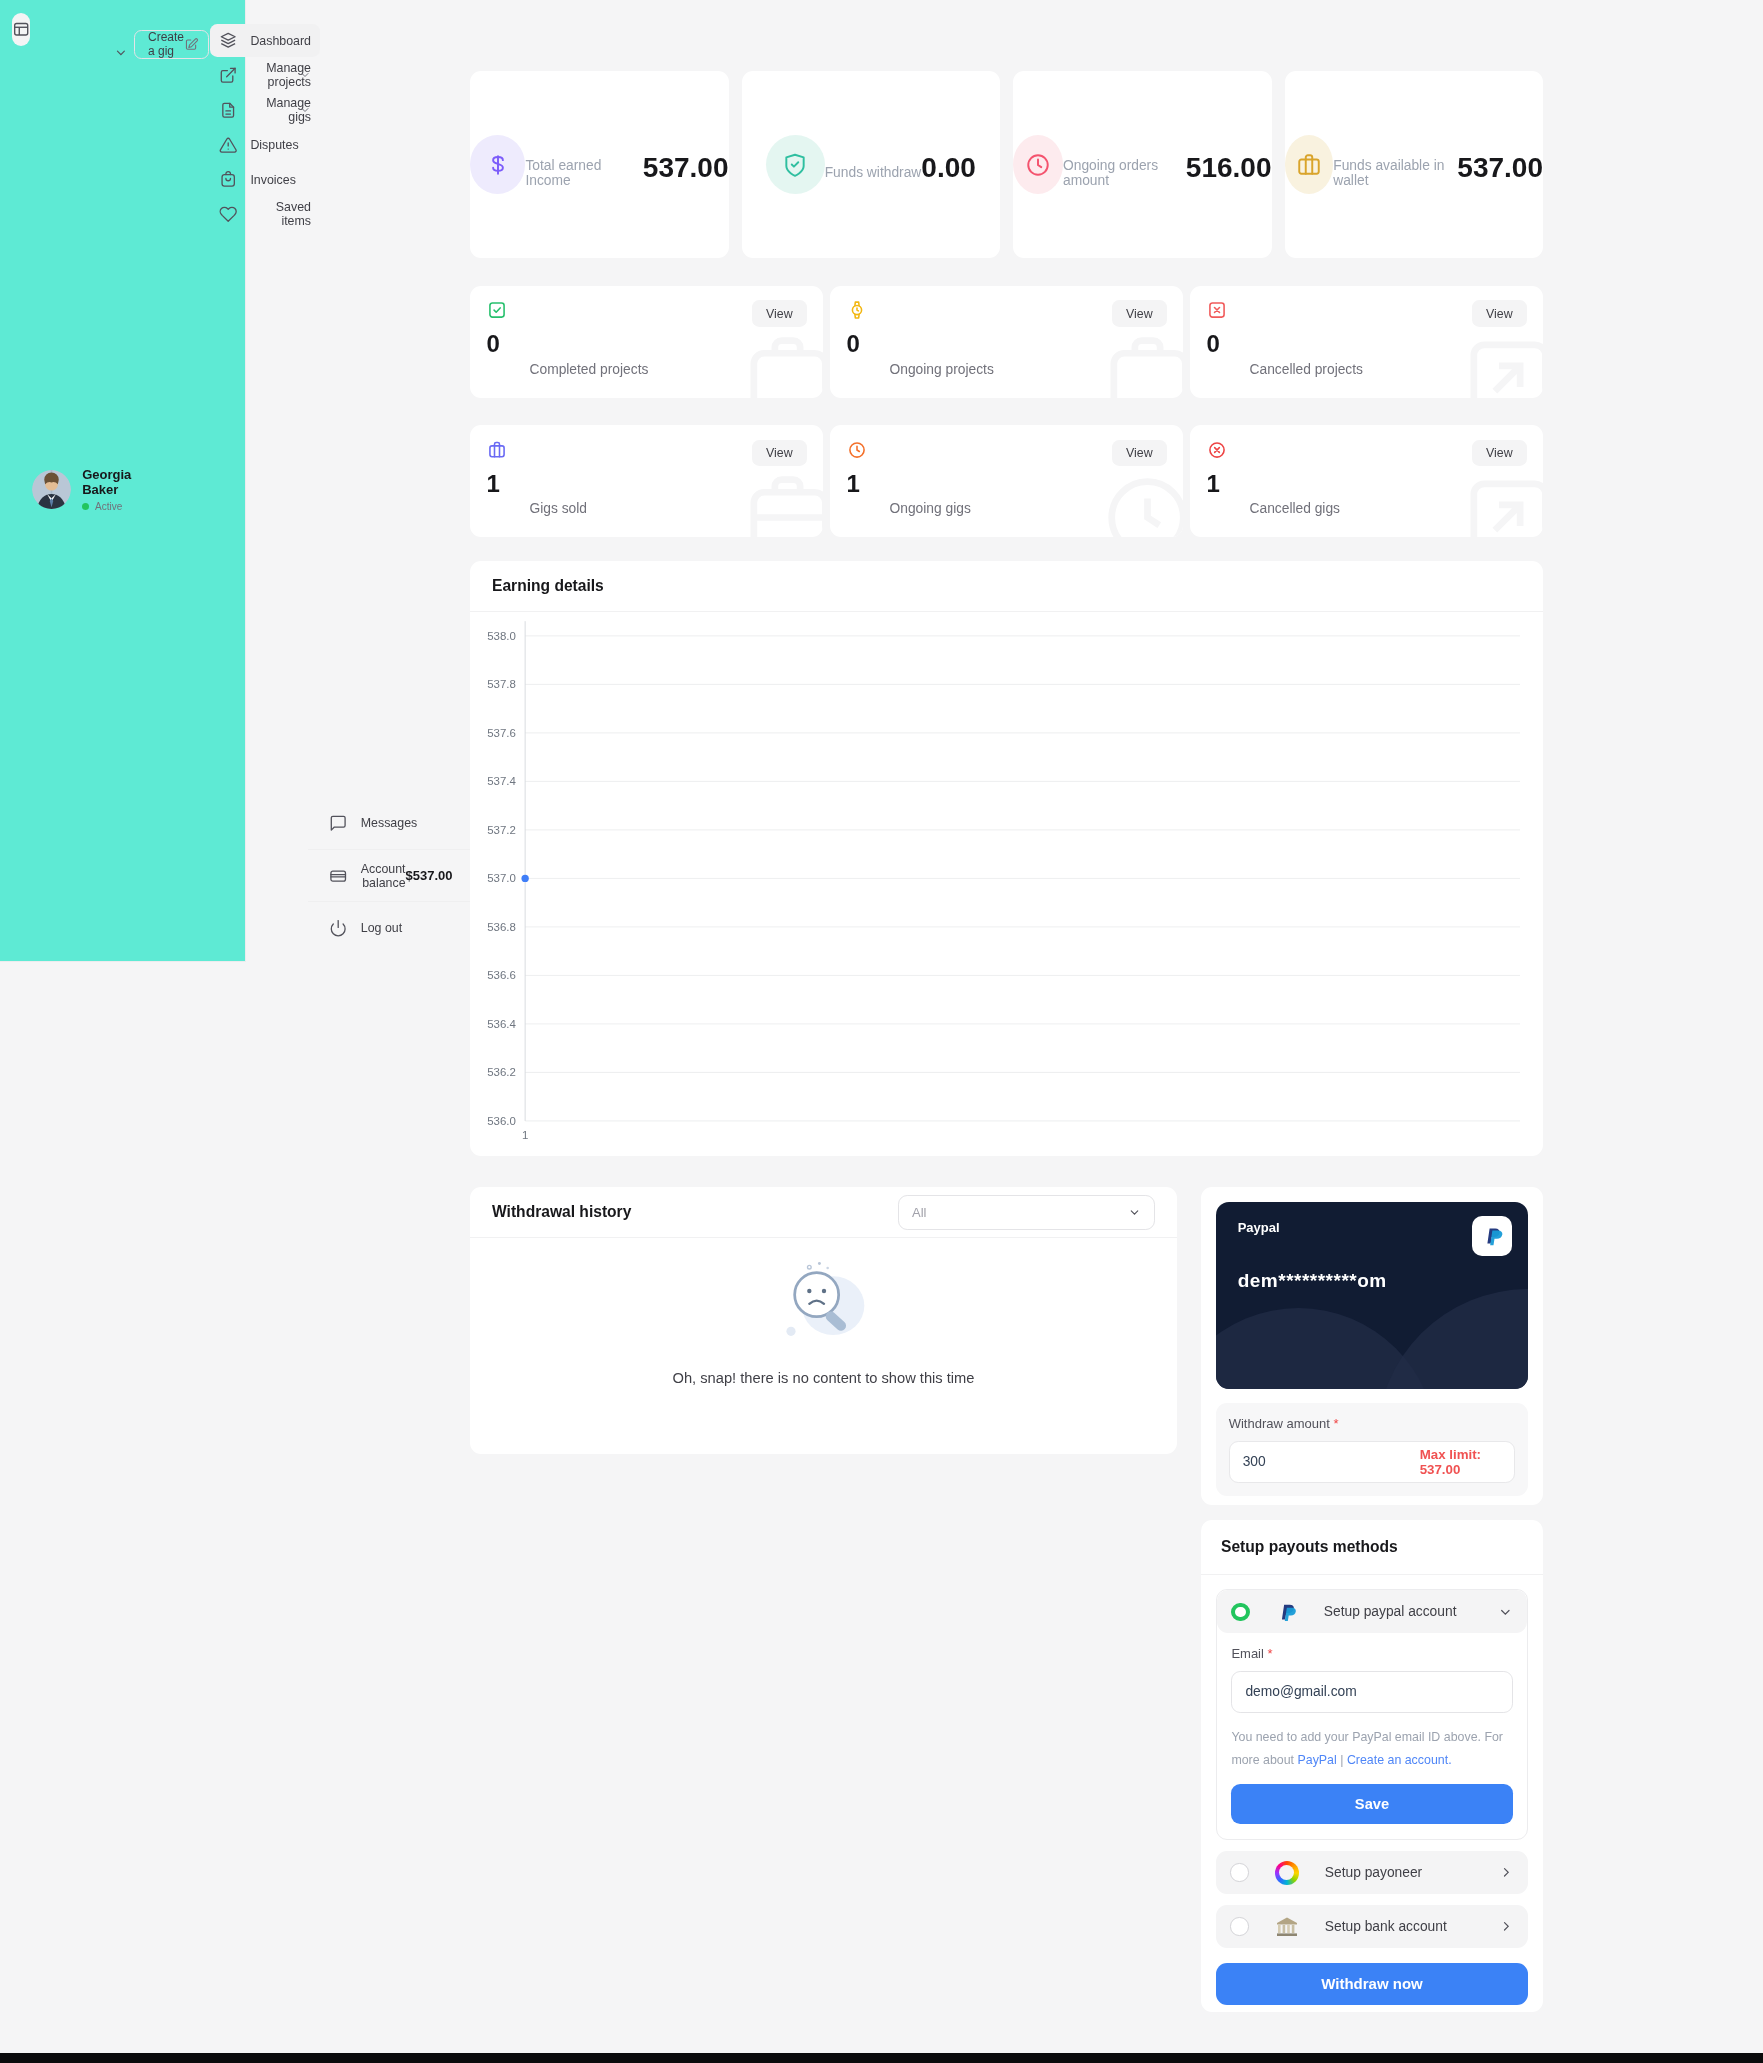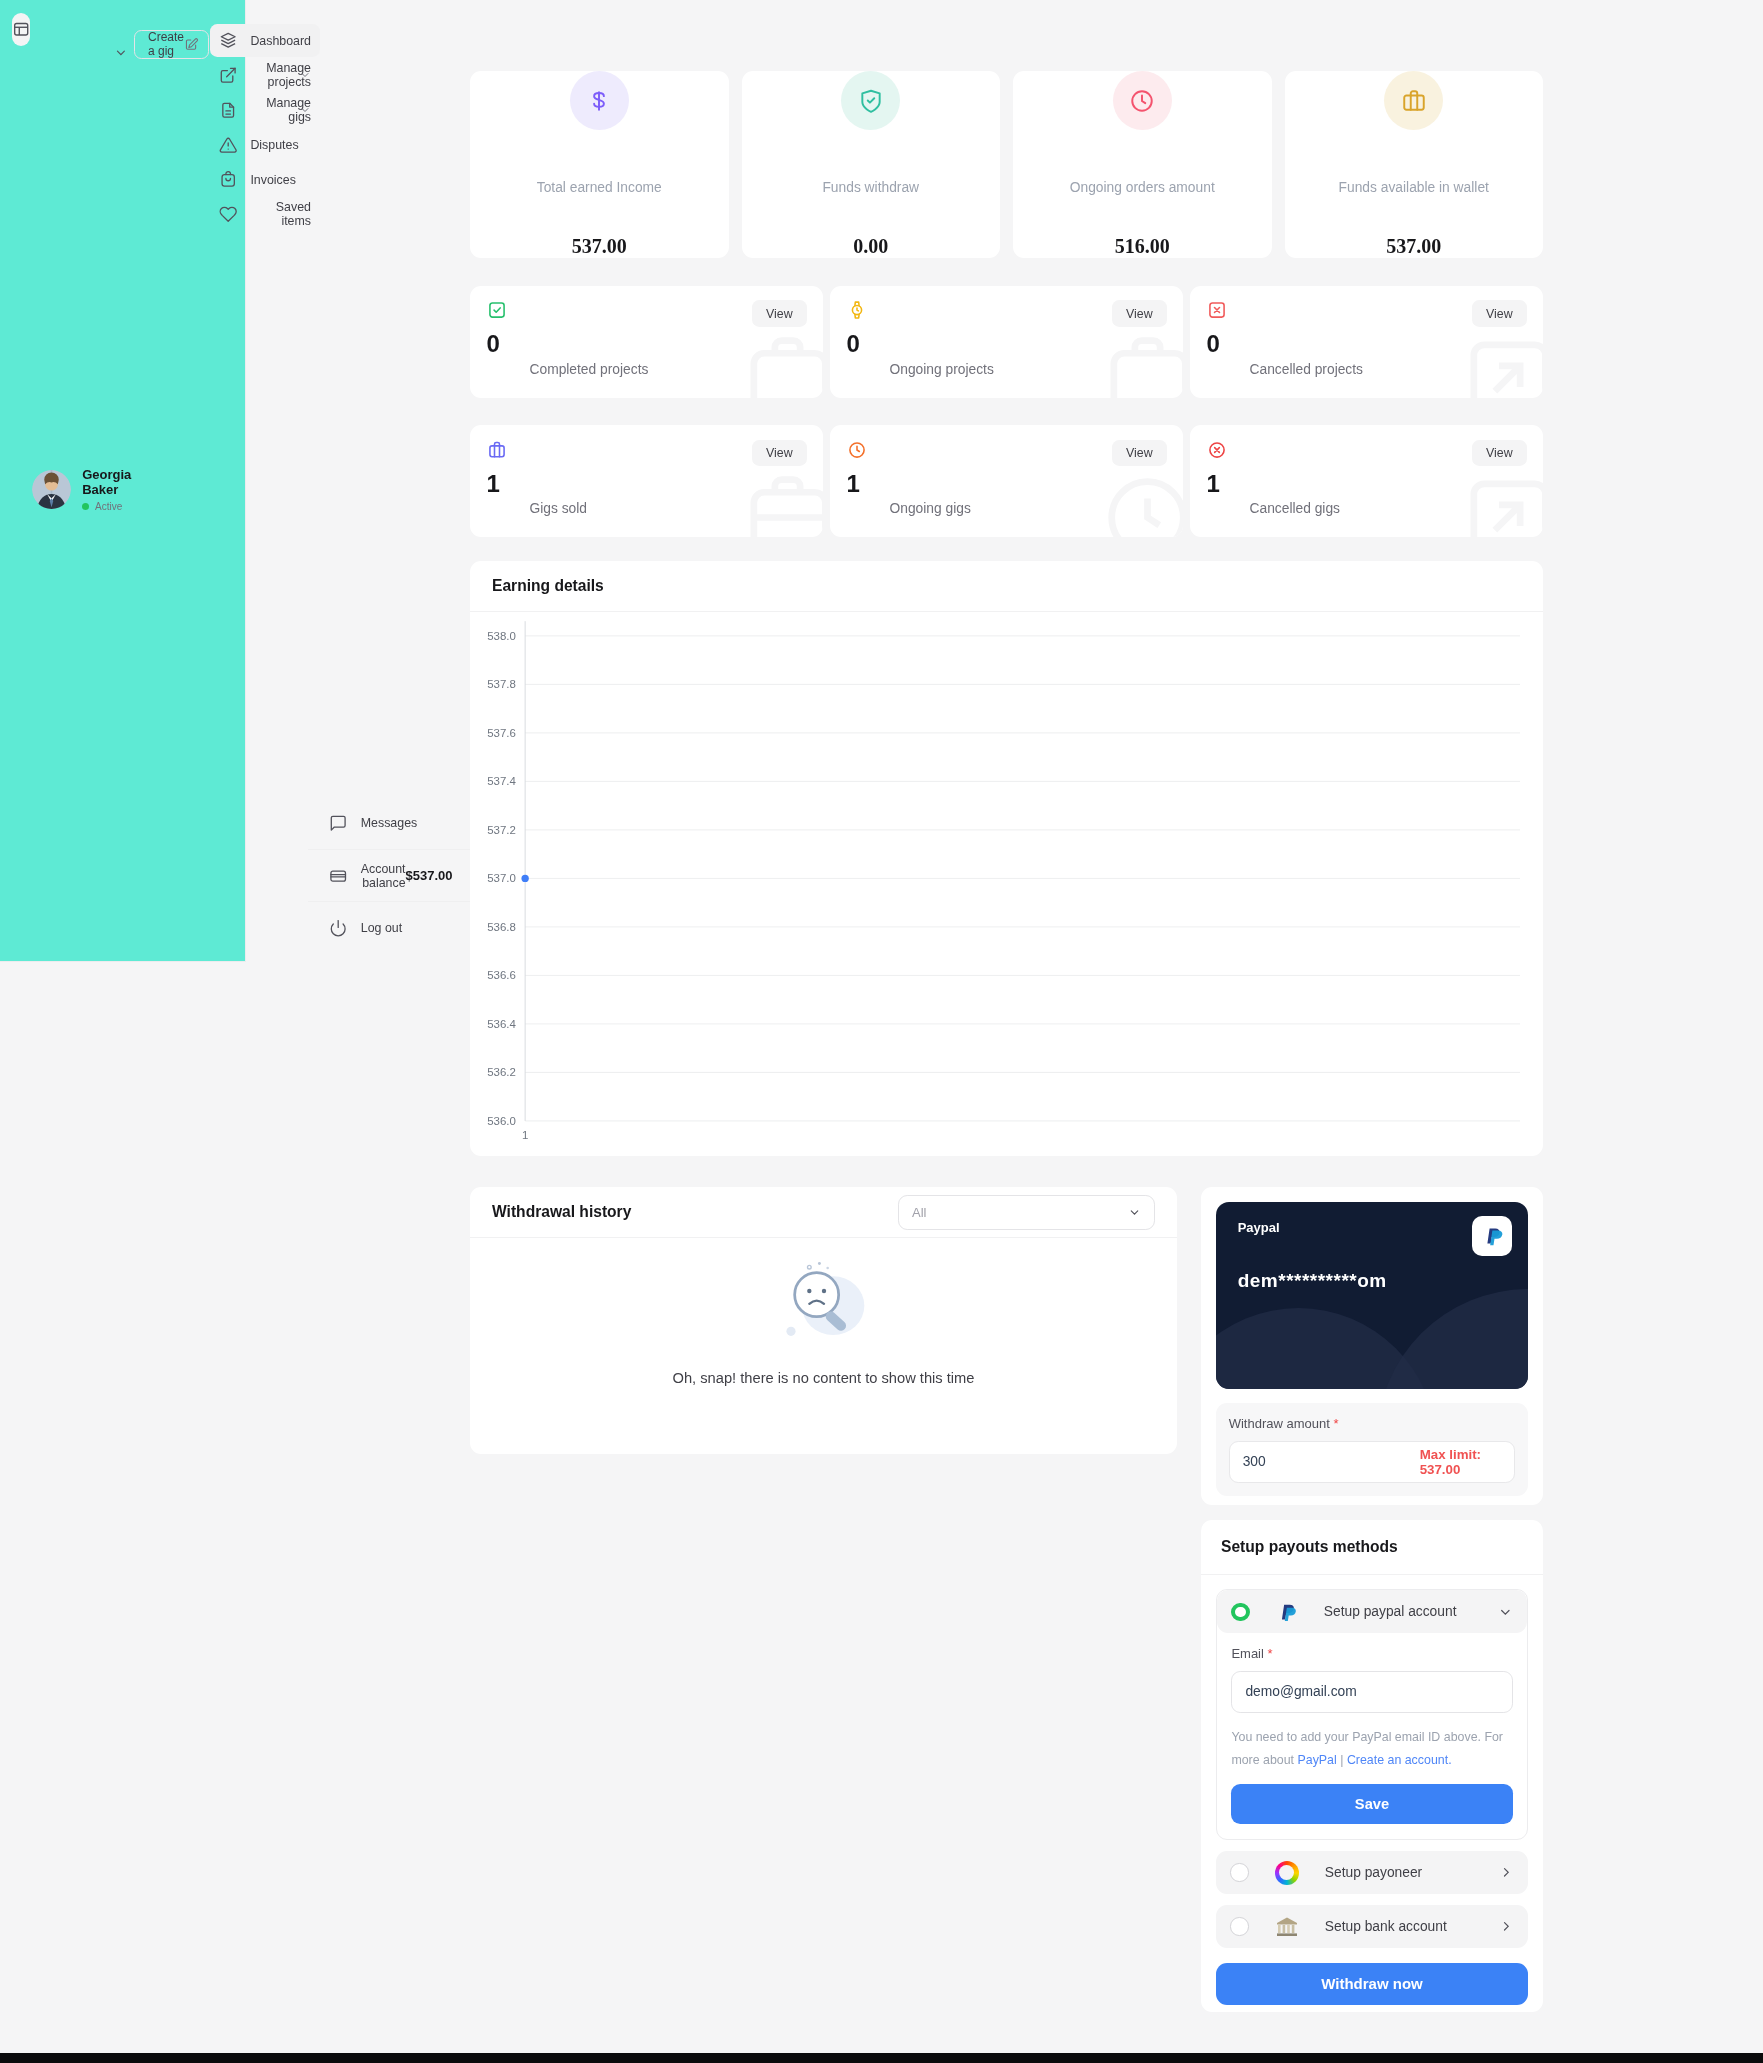--- a/index.html
+++ b/index.html
@@ -40,24 +40,24 @@
   .nav-item .nchev { position:absolute; right:9.2px; color:#71717a; }
   .side-bottom { margin-top:auto; }
   .side-div { height:0.9px; background:#efeff0; margin:9.2px -12px; }
   .bal-val { margin-left:auto; font-size:13px; font-weight:700; color:#18181b; }
 
   
   .main { position:absolute; left:470px; top:71px; width:1073px; }
   .card { background:#fff; border-radius:11px; }
 
   .stat-row { display:flex; gap:13px; }
-  .stat-card { flex:1; height:187px; display:flex; flex-direction:column; align-items:center; justify-content:space-between; }
+  .stat-card { flex:1; height:187px; display:flex; flex-direction:row; align-items:center; justify-content:center; }
   .stat-ic { width:59px; height:59px; border-radius:50%; display:flex; align-items:center; justify-content:center; }
   .stat-label { margin-top:16.5px; font-size:13.8px; color:#9ca3af; }
-  .stat-value { margin-top:7.3px; font-size:20px; font-weight:700; color:#18181b;font-family:Liberation Serif, serif; }
+  .stat-value { margin-top:7.3px; font-size:28px; font-weight:700; color:#18181b; }
 
   .mini-row { display:flex; gap:7px; margin-top:27.5px; }
   .mini-card { flex:1; height:112px; padding:14.7px 16.5px; position:relative; overflow:hidden; }
   .mini-top { display:flex; justify-content:space-between; align-items:flex-start; }
   .view-btn { background:#f4f4f5; border:none; border-radius:7.3px; padding:6.4px 13.8px;
     font-size:12.4px; color:#3f3f46; font-family:inherit; cursor:pointer; position:relative; z-index:2; }
   .mini-num { font-size:24px; font-weight:600; margin-top:5.5px; line-height:1; position:relative; z-index:2;}
   .mini-label { font-size:13.8px; color:#71717a; margin-top:5.5px; position:relative; z-index:2;margin-left:43px;}
   .watermark { position:absolute; right:-14.7px; bottom:-31px; color:#f5f5f6; z-index:1; }
 

